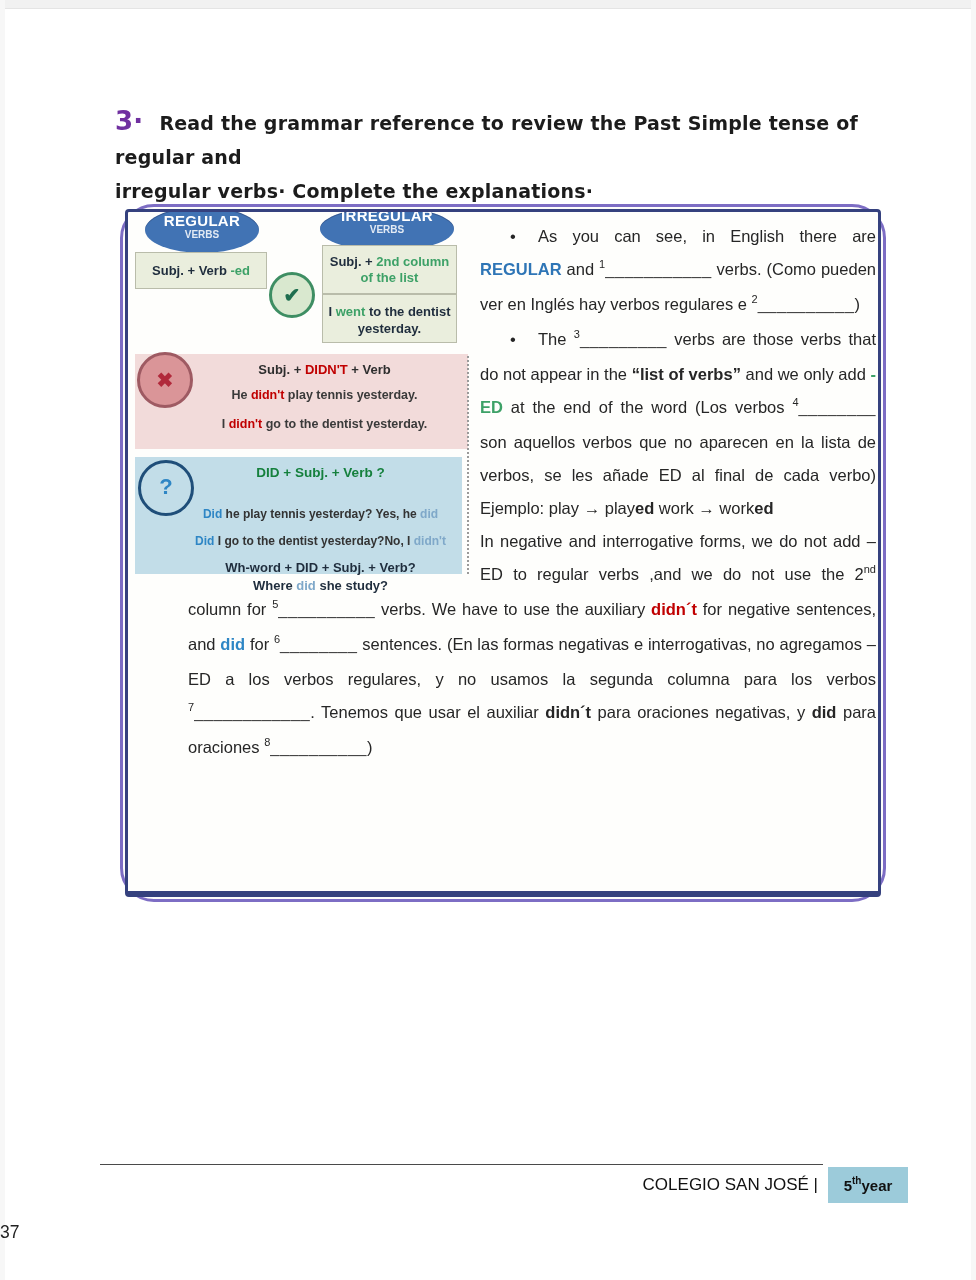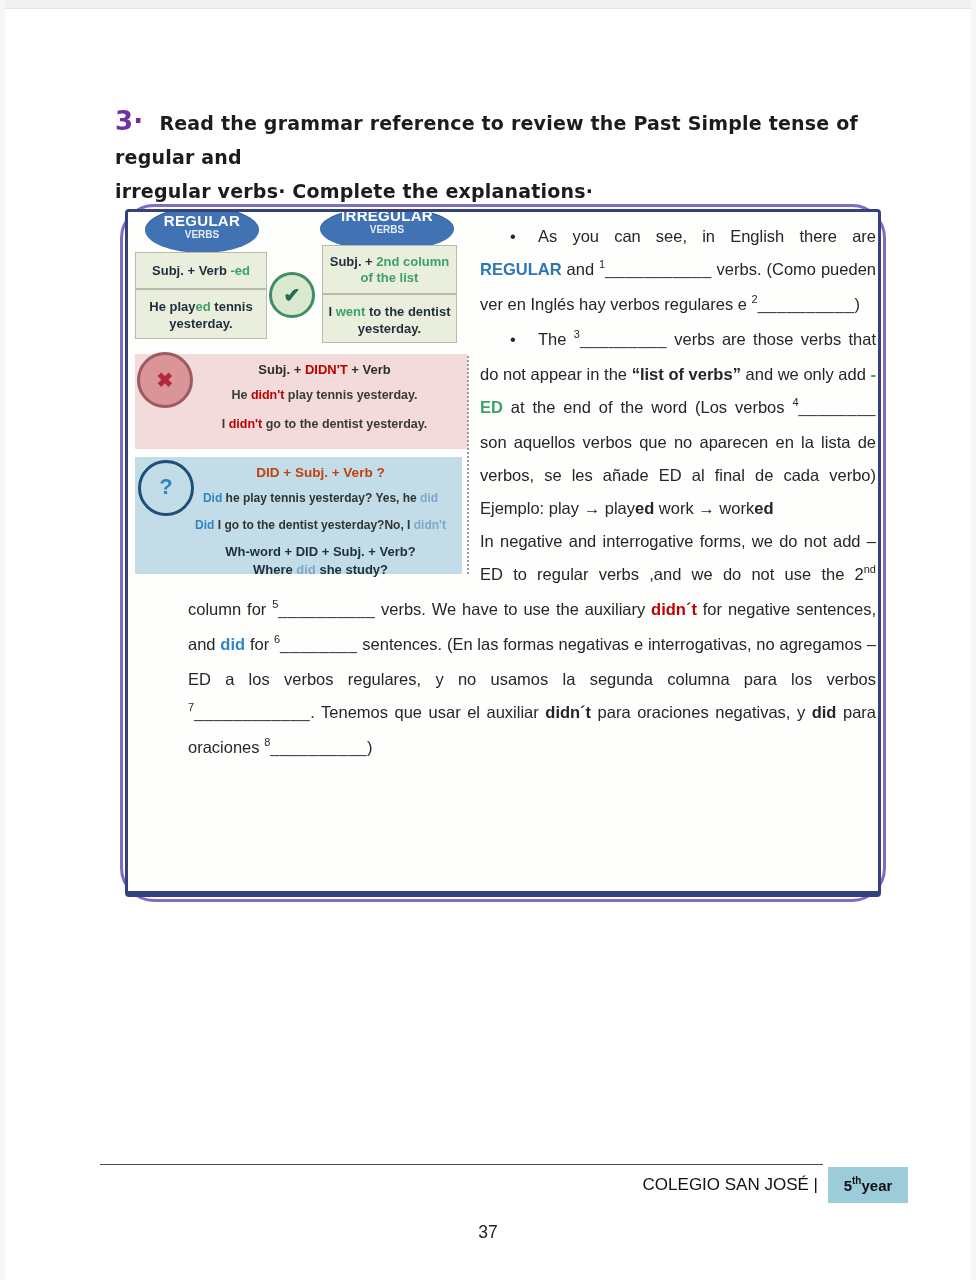--- a/index.html
+++ b/index.html
@@ -52,21 +52,21 @@
     background:#f2dbda; box-sizing:border-box; padding:7px 6px 0 52px; text-align:center; }
   .pinkbox .ttl { font-size:13px; font-weight:bold; color:#2e2e2e; line-height:17px; margin-bottom:9px; }
   .pinkbox .ln { font-size:12.5px; font-weight:bold; color:#3a3a3a; line-height:16px; margin-bottom:13px; }
   .red { color:#c00000; }
   .xcircle { position:absolute; left:9px; top:138px; width:56px; height:56px;
     background:#da9598; border:3px solid #9e5a62; border-radius:50%; box-sizing:border-box;
     color:#b1293b; font-size:20px; font-weight:bold; text-align:center; line-height:50px; }
 
   .bluebox { position:absolute; left:7px; top:243px; width:327px; height:117px;
     background:#c2dde8; box-sizing:border-box; padding:7px 4px 0 48px; text-align:center; }
-  .bluebox .ttl { font-size:13.5px; font-weight:bold; color:#c2410c; line-height:17px; margin-bottom:9px; }
+  .bluebox .ttl { font-size:13.5px; font-weight:bold; color:#15803d; line-height:17px; margin-bottom:25px; }
   .bluebox .ln { font-size:12px; font-weight:bold; color:#333; line-height:16px; margin-bottom:11px; }
   .bluebox .wh { font-size:13px; font-weight:bold; color:#1f2d3d; line-height:15px; margin-bottom:3px; }
   .blu { color:#2e86c5; }
   .blu-lt { color:#7fa8c9; }
   .qcircle { position:absolute; left:10px; top:246px; width:56px; height:56px;
     background:#c2dde8; border:3px solid #1f4e79; border-radius:50%; box-sizing:border-box;
     color:#2e86c5; font-size:22px; font-weight:bold; text-align:center; line-height:48px; }
 
   .dotline { position:absolute; left:339px; top:142px; height:218px; width:0;
     border-left:2px dotted #9a9a9a; }
@@ -84,21 +84,21 @@
 
   
   .footer-line { position:absolute; left:100px; top:1164px; width:723px;
     border-top:1.5px solid #4a4a4a; }
   .footer-school { position:absolute; left:100px; top:1167px; width:718px;
     text-align:right; font-size:17px; color:#111; line-height:36px; }
   .year-badge { position:absolute; left:828px; top:1167px; width:80px; height:36px;
     background:#9ccbda; color:#111; font-weight:bold; font-size:15px;
     display:flex; align-items:center; justify-content:center; }
   .year-badge .sup { top:-5px; font-size:10px; font-weight:bold; }
-  .page-num { position:absolute; left:0; top:1222px; width:976px; text-align:center;
+  .page-num { position:absolute; left:0; top:1222px; width:976px; 
     font-size:17.5px; color:#222; }
 </style>
 </head>
 <body>
 
 <div class="scan-edge-top"></div>
 <div class="scan-edge-left"></div>
 <div class="scan-edge-right"></div>
 
 <div class="heading">
@@ -113,21 +113,20 @@
       <div class="oval oval-reg">
         <div class="t1">REGULAR</div>
         <div class="t2">VERBS</div>
       </div>
       <div class="oval oval-irr">
         <div class="t1">IRREGULAR</div>
         <div class="t2">VERBS</div>
       </div>
 
       <div class="fbox fbox-reg-formula"><span>Subj. + Verb </span><span class="grn">-ed</span></div>
-      <div class="fbox fbox-reg-example"><span>He play</span><span class="grn">ed</span><span> tennis yesterday.</span></div>
       <div class="fbox fbox-irr-formula"><span>Subj. + </span><span class="grn">2nd column of the list</span></div>
       <div class="fbox fbox-irr-example"><span>I </span><span class="grn">went</span><span> to the dentist yesterday.</span></div>
 
       <div class="vcircle">✔</div>
 
       <div class="pinkbox">
         <div class="ttl"><span>Subj. + </span><span class="red">DIDN'T</span><span> + Verb</span></div>
         <div class="ln"><span>He </span><span class="red">didn't</span><span> play tennis yesterday.</span></div>
         <div class="ln"><span>I </span><span class="red">didn't</span><span> go to the dentist yesterday.</span></div>
       </div>

